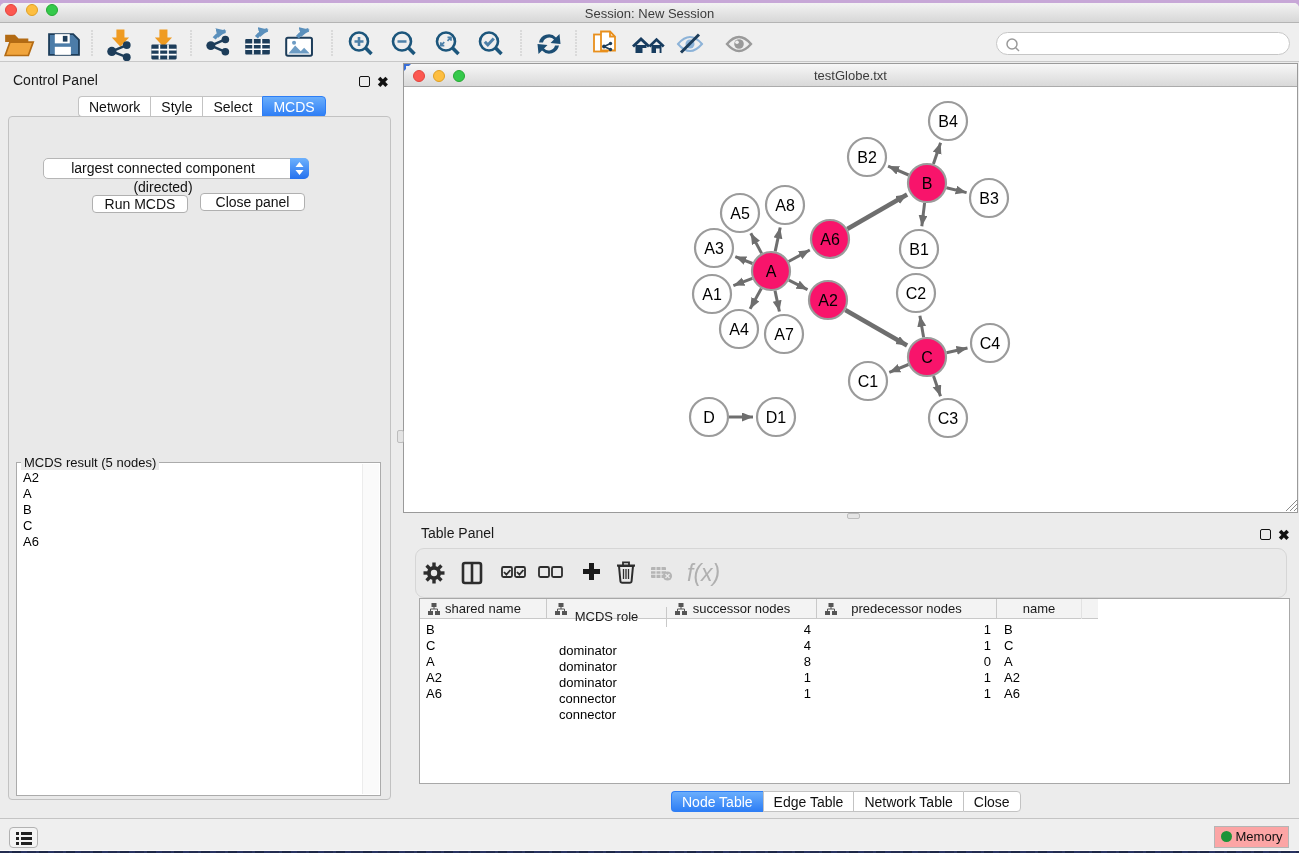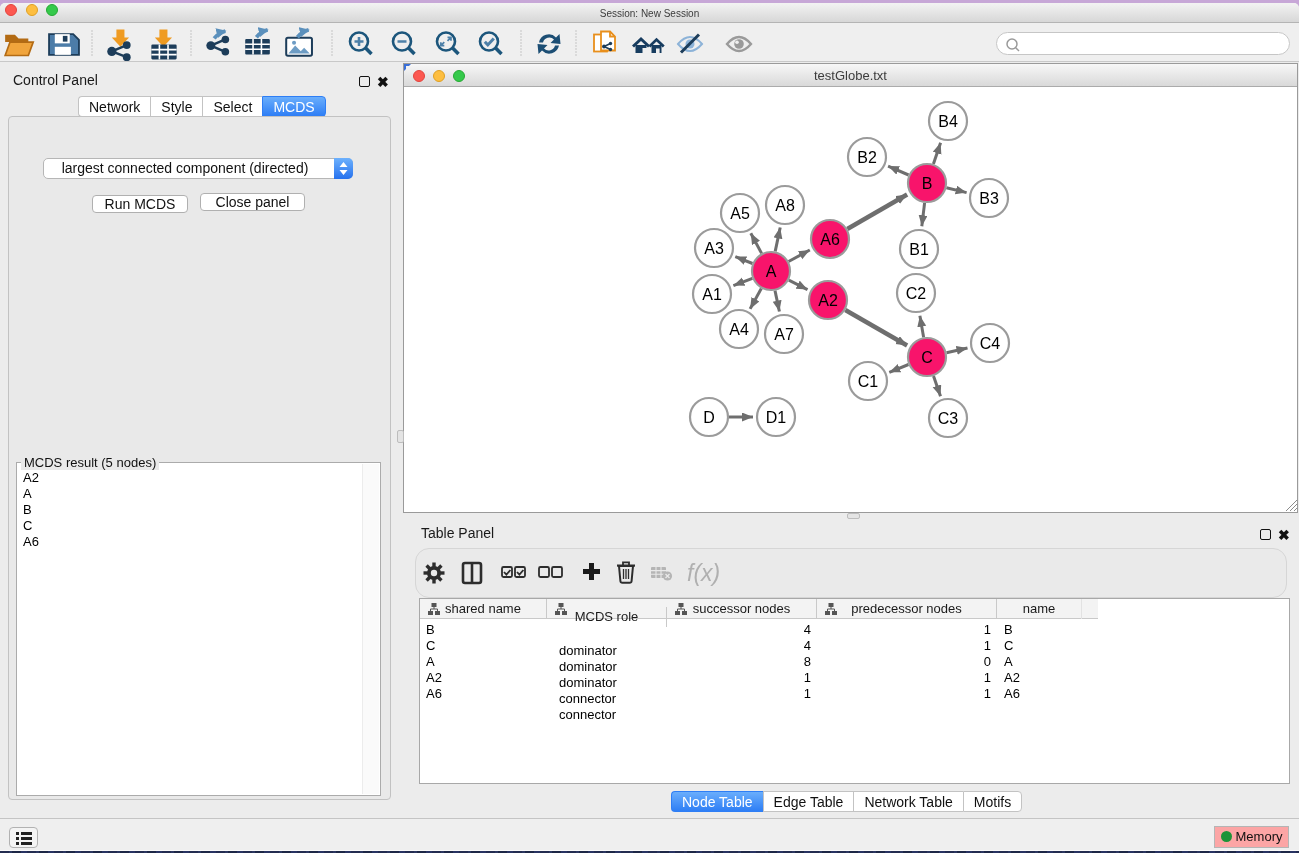--- a/index.html
+++ b/index.html
@@ -5,56 +5,56 @@
 * { margin:0; padding:0; box-sizing:border-box; }
 html,body { width:1299px; height:853px; overflow:hidden; }
 body { font-family:"Liberation Sans", sans-serif; background:#c7a7d7; position:relative; }
 .app { position:absolute; left:0; top:3px; width:1299px; height:848px; background:#ececec; border-radius:5px 5px 0 0; border-bottom:1px solid #fafafa; overflow:hidden; }
 
 .titlebar { position:absolute; left:0; top:0; width:100%; height:20px; background:linear-gradient(#f3f3f3,#d7d7d7); border-bottom:1px solid #b4b4b4; border-radius:5px 5px 0 0; }
 .tl { position:absolute; top:1px; width:12px; height:12px; border-radius:50%; }
 .tl.r { left:5px; background:#fc5850; border:1px solid #e2443e; }
 .tl.y { left:26px; background:#fdbe40; border:1px solid #dfa023; }
 .tl.g { left:46px; background:#35c94b; border:1px solid #26a934; }
-.titletext { position:absolute; top:0; left:0; right:0; height:36px; line-height:21px; text-align:center; font-size:10px; color:#3c3c3c; }
+.titletext { position:absolute; top:0; left:0; right:0; height:36px; line-height:21px; text-align:center; font-size:13px; color:#3c3c3c; }
 
 .toolbar { position:absolute; left:0; top:20px; width:100%; height:39px; background:#efefef; border-bottom:1px solid #c8c8c8; }
 .searchbox { position:absolute; left:996px; top:9px; width:294px; height:23px; background:#fff; border:1px solid #c6c6c6; border-radius:12px; }
 
 .cpanel { position:absolute; left:0; top:60px; width:396px; height:756px; background:#ececec; }
 .paneltitle { position:absolute; font-size:14px; color:#1a1a1a; }
 .winbtns { position:absolute; }
 .fbtn { display:inline-block; width:11px; height:11px; border:1.5px solid #111; border-radius:2px; margin-right:7px; }
 .xbtn { display:inline-block; font-size:14px; font-weight:bold; color:#111; line-height:11px; }
 .tabs { position:absolute; top:33px; left:78px; height:21px; }
 .tab { float:left; height:21px; line-height:20px; padding:0 10px; background:#fff; border:1px solid #c3c3c3; border-right:none; font-size:14px; color:#111; }
 .tab:first-child { border-radius:4px 0 0 4px; }
 .tab:last-child { border-radius:0 4px 4px 0; border-right:1px solid #c3c3c3; }
 .tab.sel { background:linear-gradient(#6aaefc,#2e7ef5); color:#fff; border-color:#2e7ef5; }
 .tabcontent { position:absolute; left:8px; top:53px; width:383px; height:684px; background:#e9e9e9; border:1px solid #c2c2c2; border-radius:4px; }
 .optlabel { position:absolute; top:74px; left:0; width:100%; text-align:center; font-size:14px; color:#111; }
-.combo { position:absolute; left:43px; top:95px; width:310px; padding-right:26px; height:21px; background:#fff; border:1px solid #b6b6b6; border-radius:5px; font-size:14px; text-align:center; line-height:19px; color:#111; }
+.combo { position:absolute; left:43px; top:95px; width:266px; padding-right:26px; height:21px; background:#fff; border:1px solid #b6b6b6; border-radius:5px; font-size:14px; text-align:center; line-height:19px; color:#111; }
 .combobtn { position:absolute; right:-1px; top:-1px; width:19px; height:21px; background:linear-gradient(#6db1fd,#2571ee); border-radius:0 5px 5px 0; }
 .btn { position:absolute; height:18px; background:#fff; border:1px solid #b0b0b0; border-radius:4px; font-size:14px; text-align:center; line-height:17px; color:#111; }
 .mcdsframe { position:absolute; left:16px; top:399px; width:365px; height:334px; border:1px solid #ababab; background:#fff; }
 .mcdstitle { position:absolute; left:4px; top:-8px; background:#e9e9e9; padding:0 3px; font-size:13px; color:#111; }
 .mcdslist { position:absolute; left:1px; top:1px; right:18px; bottom:1px; font-size:13px; line-height:16px; padding:6px 0 0 5px; color:#000; }
 .mcdssb { position:absolute; right:1px; top:1px; width:17px; bottom:1px; background:#fafafa; border-left:1px solid #ececec; }
 
 .netwin { position:absolute; left:403px; top:60px; width:895px; height:450px; background:#fff; border:1px solid #9a9a9a; }
 .nettitle { position:absolute; left:0; top:0; width:100%; height:23px; background:linear-gradient(#f7f7f7,#d9d9d9); border-bottom:1px solid #ababab; }
 .nettitle .tl { top:6px; }
 .nettitle .tl.r { left:9px; }
 .nettitle .tl.y { left:29px; }
 .nettitle .tl.g { left:49px; }
 .nettext { position:absolute; top:0; left:0; right:0; height:23px; line-height:23px; text-align:center; font-size:13px; color:#3c3c3c; }
 .netcontent { position:absolute; left:0; top:24px; width:893px; height:424px; background:#fff; }
 
 .tpanel { position:absolute; left:403px; top:516px; width:896px; height:300px; background:#ececec; }
-.ttoolbar { position:absolute; left:12px; top:29px; width:872px; height:50px; background:#eaeaea; border:1px solid #d6d6d6; border-radius:14px; }
+.ttoolbar { position:absolute; left:12px; top:29px; width:872px; height:50px; background:#eaeaea; border:1px solid #d6d6d6; border-radius:9px; }
 .tablebox { position:absolute; left:16px; top:79px; width:871px; height:186px; background:#fff; border:1px solid #a8a8a8; }
 .thead { position:absolute; left:0; top:0; height:20px; background:#f3f3f3; border-bottom:1px solid #c9c9c9; font-size:13px; color:#1a1a1a; }
 .thcell { position:absolute; top:0; height:20px; line-height:20px; text-align:center; border-right:1px solid #c9c9c9; }
 .trow { position:absolute; font-size:13px; color:#000; height:16px; line-height:16px; }
 .btabs { position:absolute; top:272px; left:268px; height:21px; }
 .btab { float:left; height:21px; line-height:20px; padding:0 10px; background:#fff; border:1px solid #c3c3c3; border-right:none; font-size:14px; color:#111; }
 .btab:first-child { border-radius:4px 0 0 4px; }
 .btab:last-child { border-radius:0 4px 4px 0; border-right:1px solid #c3c3c3; }
 .btab.sel { background:linear-gradient(#6aaefc,#2e7ef5); color:#fff; border-color:#2e7ef5; }
 
@@ -412,21 +412,21 @@
       <div class="trow" style="left:6px; top:23px;">B<br>C<br>A<br>A2<br>A6</div>
       <div class="trow" style="left:139px; top:34px;margin-top:10px;">dominator<br>dominator<br>dominator<br>connector<br>connector</div>
       <div class="trow" style="left:297px; top:23px; width:94px; text-align:right;">4<br>4<br>8<br>1<br>1</div>
       <div class="trow" style="left:447px; top:23px; width:124px; text-align:right;">1<br>1<br>0<br>1<br>1</div>
       <div class="trow" style="left:584px; top:23px;">B<br>C<br>A<br>A2<br>A6</div>
     </div>
     <div class="btabs">
       <div class="btab sel">Node Table</div>
         <div class="btab">Edge Table</div>
         <div class="btab">Network Table</div>
-        <div class="btab">Motifs</div>
+        <div class="btab">Close</div>
     </div>
   </div>
   <div class="statusbar">
     <div class="leftbtn"><svg width="27" height="19">
           <g fill="#222">
             <rect x="6" y="4" width="3" height="3"></rect>
             <rect x="6" y="9" width="3" height="3"></rect>
             <rect x="6" y="14" width="3" height="3"></rect>
             <rect x="11" y="4" width="11" height="3"></rect>
             <rect x="11" y="9" width="11" height="3"></rect>

